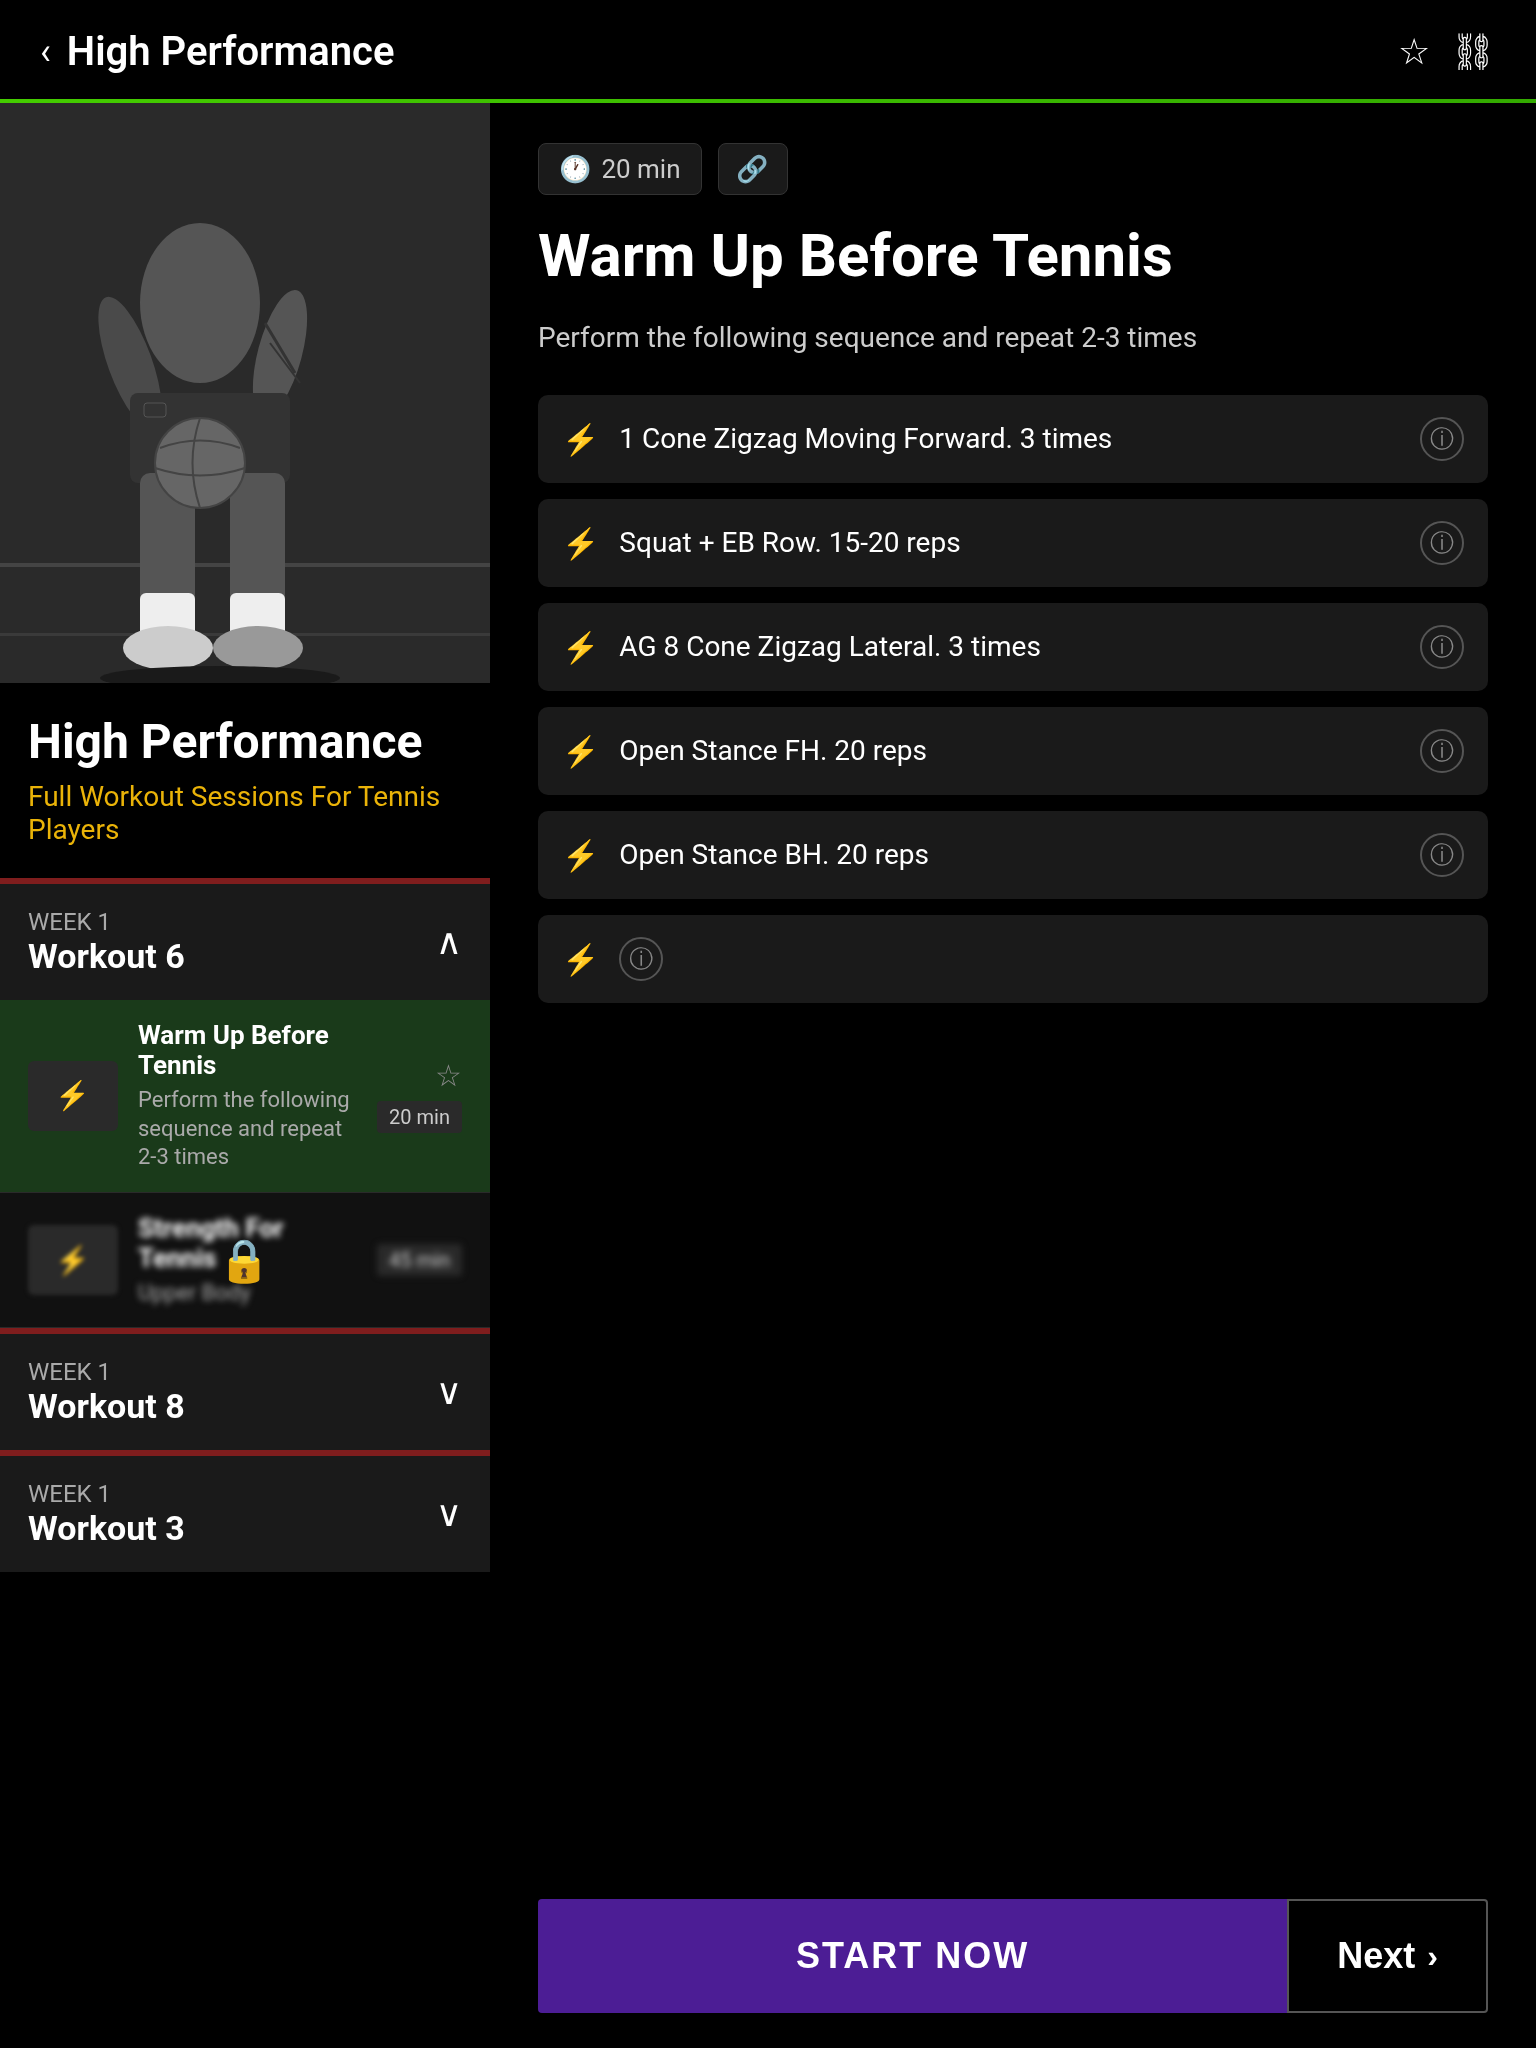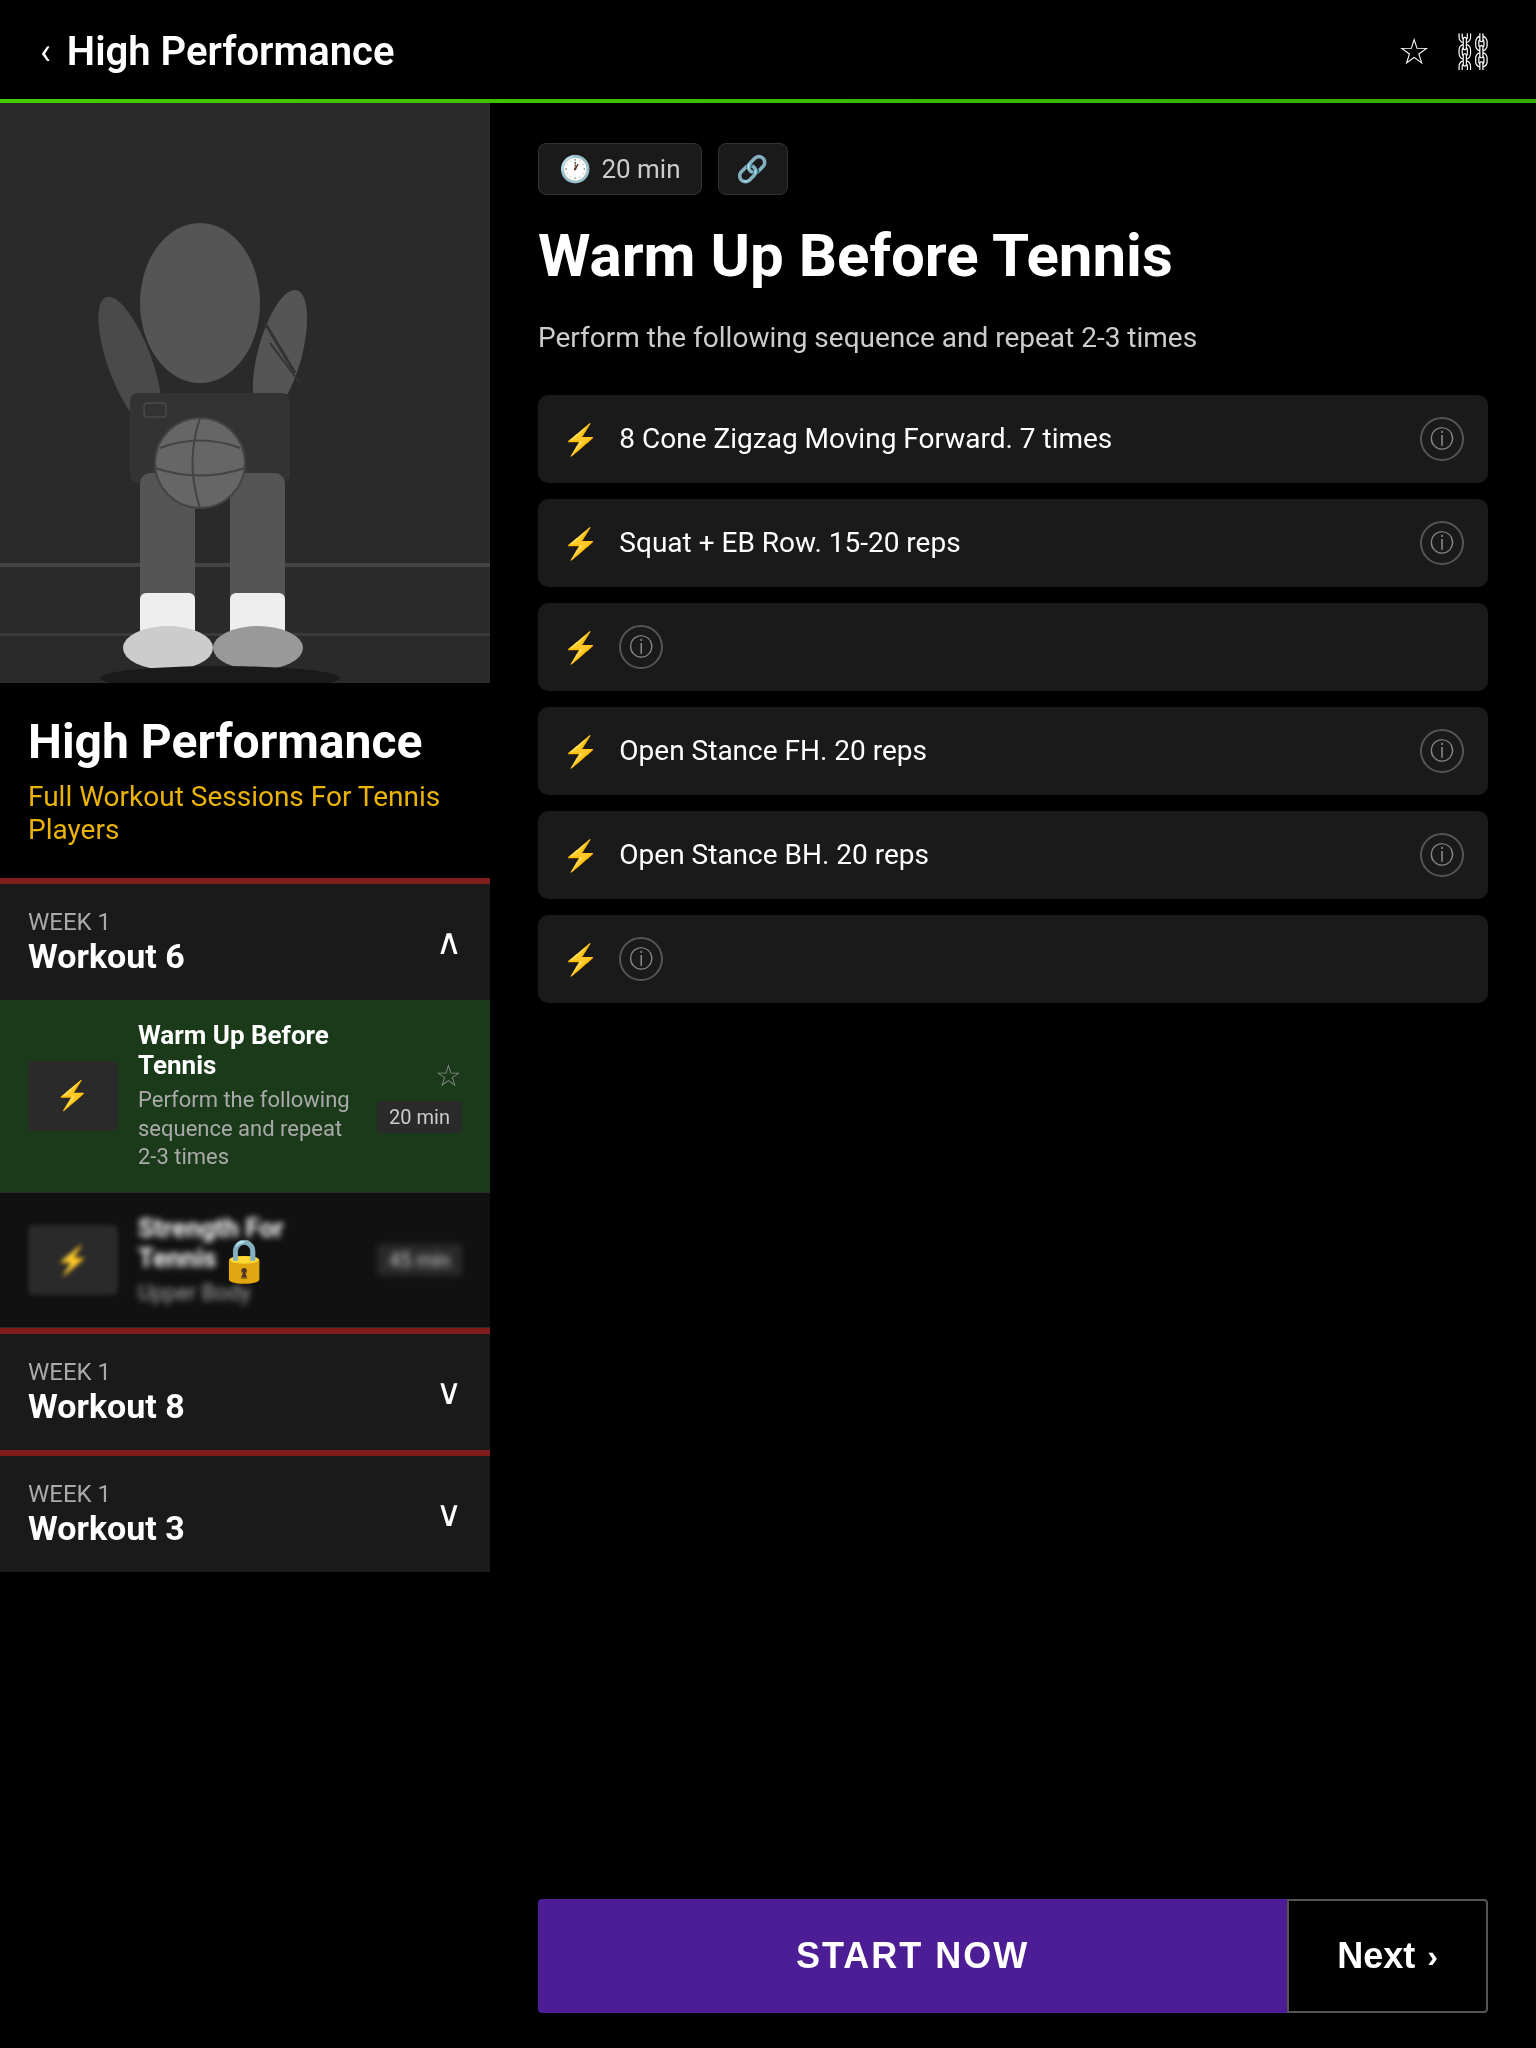--- a/index.html
+++ b/index.html
@@ -493,32 +493,33 @@
 
     <div class="right-workout-title">Warm Up Before Tennis</div>
 
     <div class="right-workout-desc">Perform the following sequence and repeat 2-3 times</div>
 
 
     <div class="step-list">
 
       <div class="step-item">
         <span class="step-bolt">⚡</span>
-        <span class="step-text">8 Cone Zigzag Moving Forward. 7 times</span>
+        <span class="step-text">1 Cone Zigzag Moving Forward. 3 times</span>
         <div class="step-info-btn">ⓘ</div>
       </div>
 
       <div class="step-item">
         <span class="step-bolt">⚡</span>
         <span class="step-text">Squat + EB Row. 15-20 reps</span>
         <div class="step-info-btn">ⓘ</div>
       </div>
 
       <div class="step-item">
         <span class="step-bolt">⚡</span>
+        <span class="step-text">AG 8 Cone Zigzag Lateral. 3 times</span>
         <div class="step-info-btn">ⓘ</div>
       </div>
 
       <div class="step-item">
         <span class="step-bolt">⚡</span>
         <span class="step-text">Open Stance FH. 20 reps</span>
         <div class="step-info-btn">ⓘ</div>
       </div>
 
       <div class="step-item">

